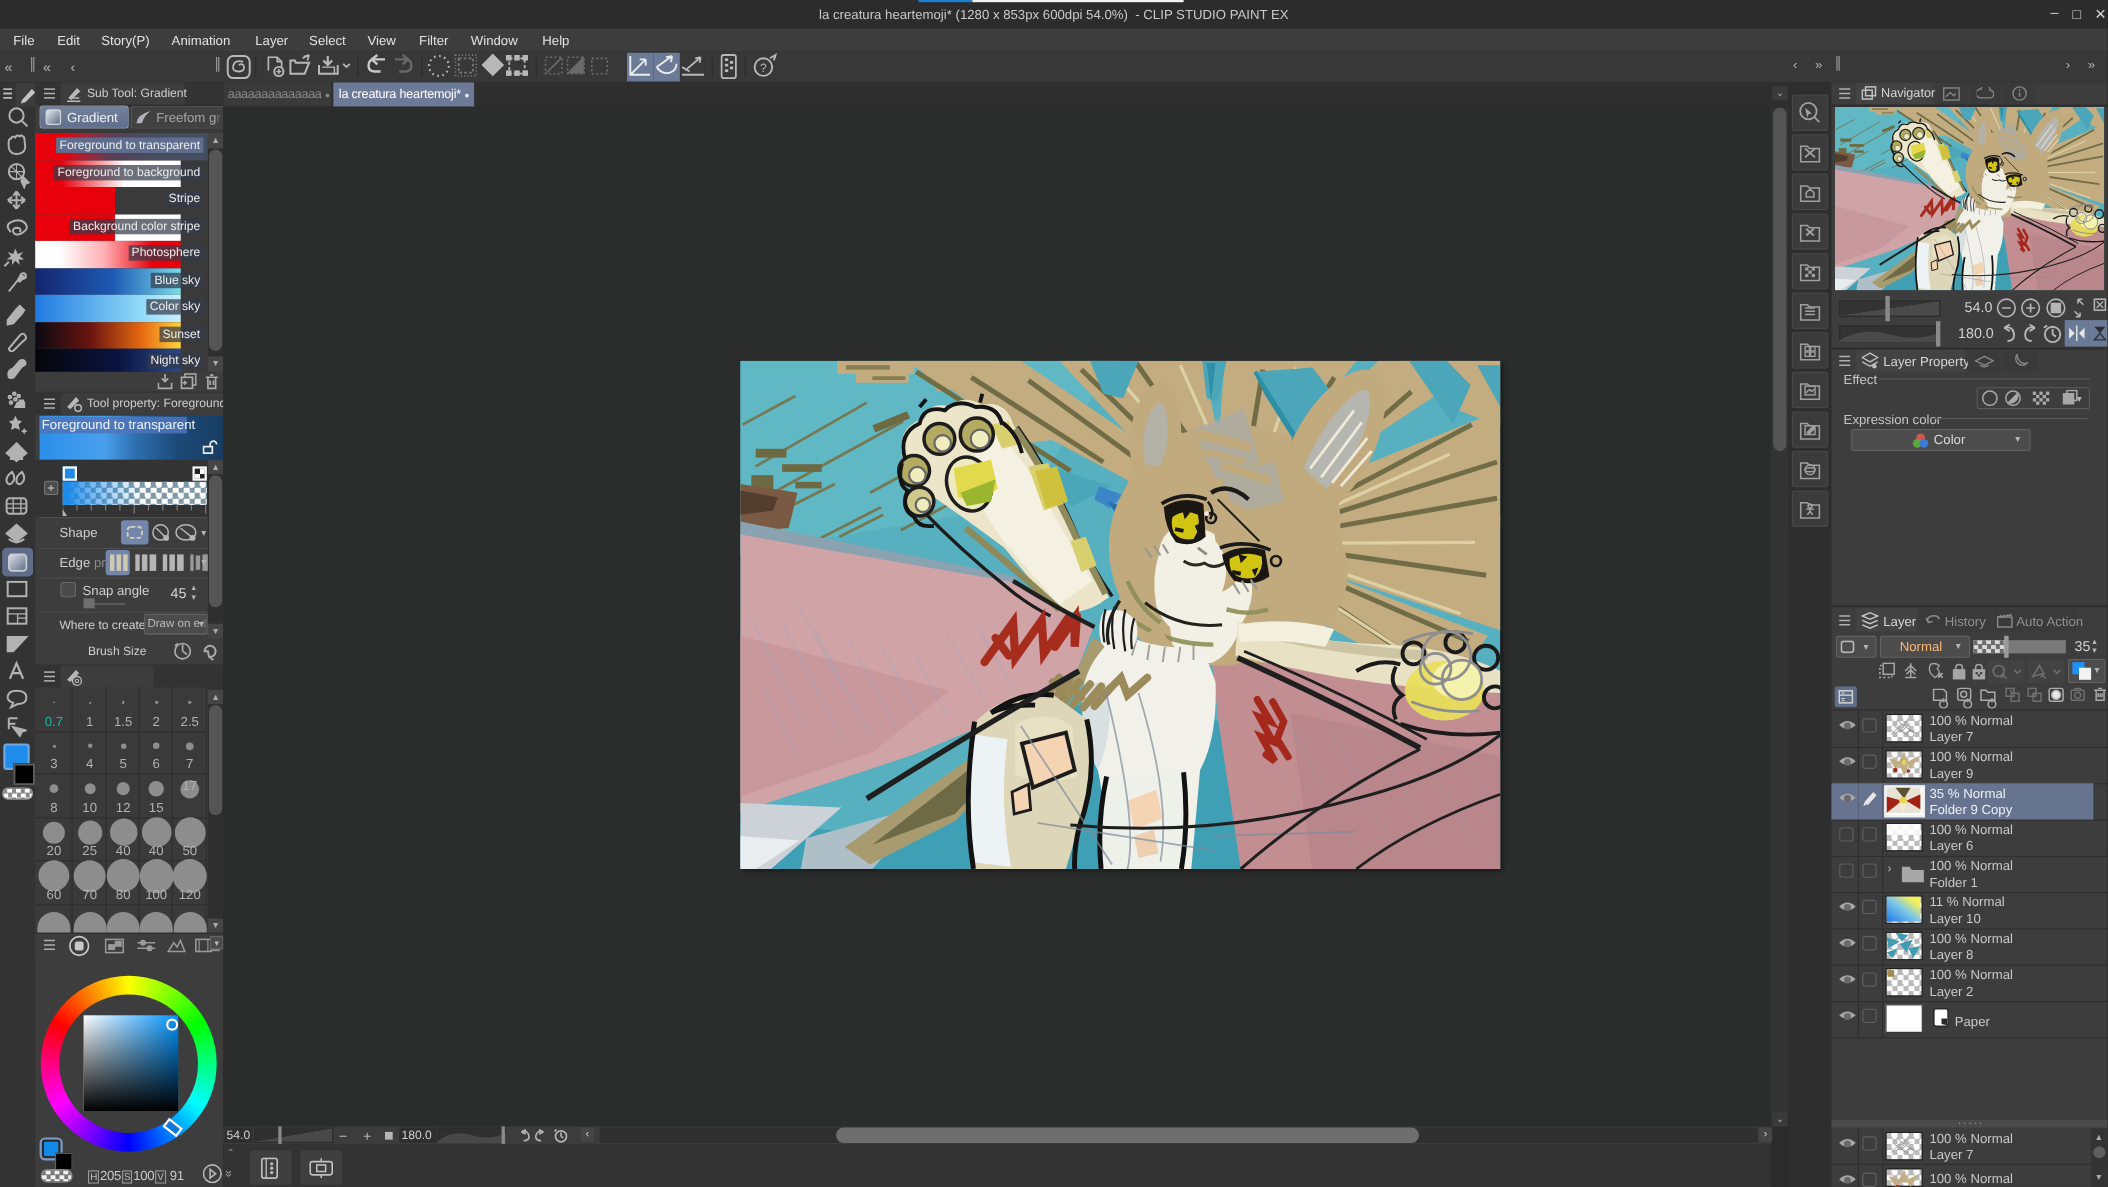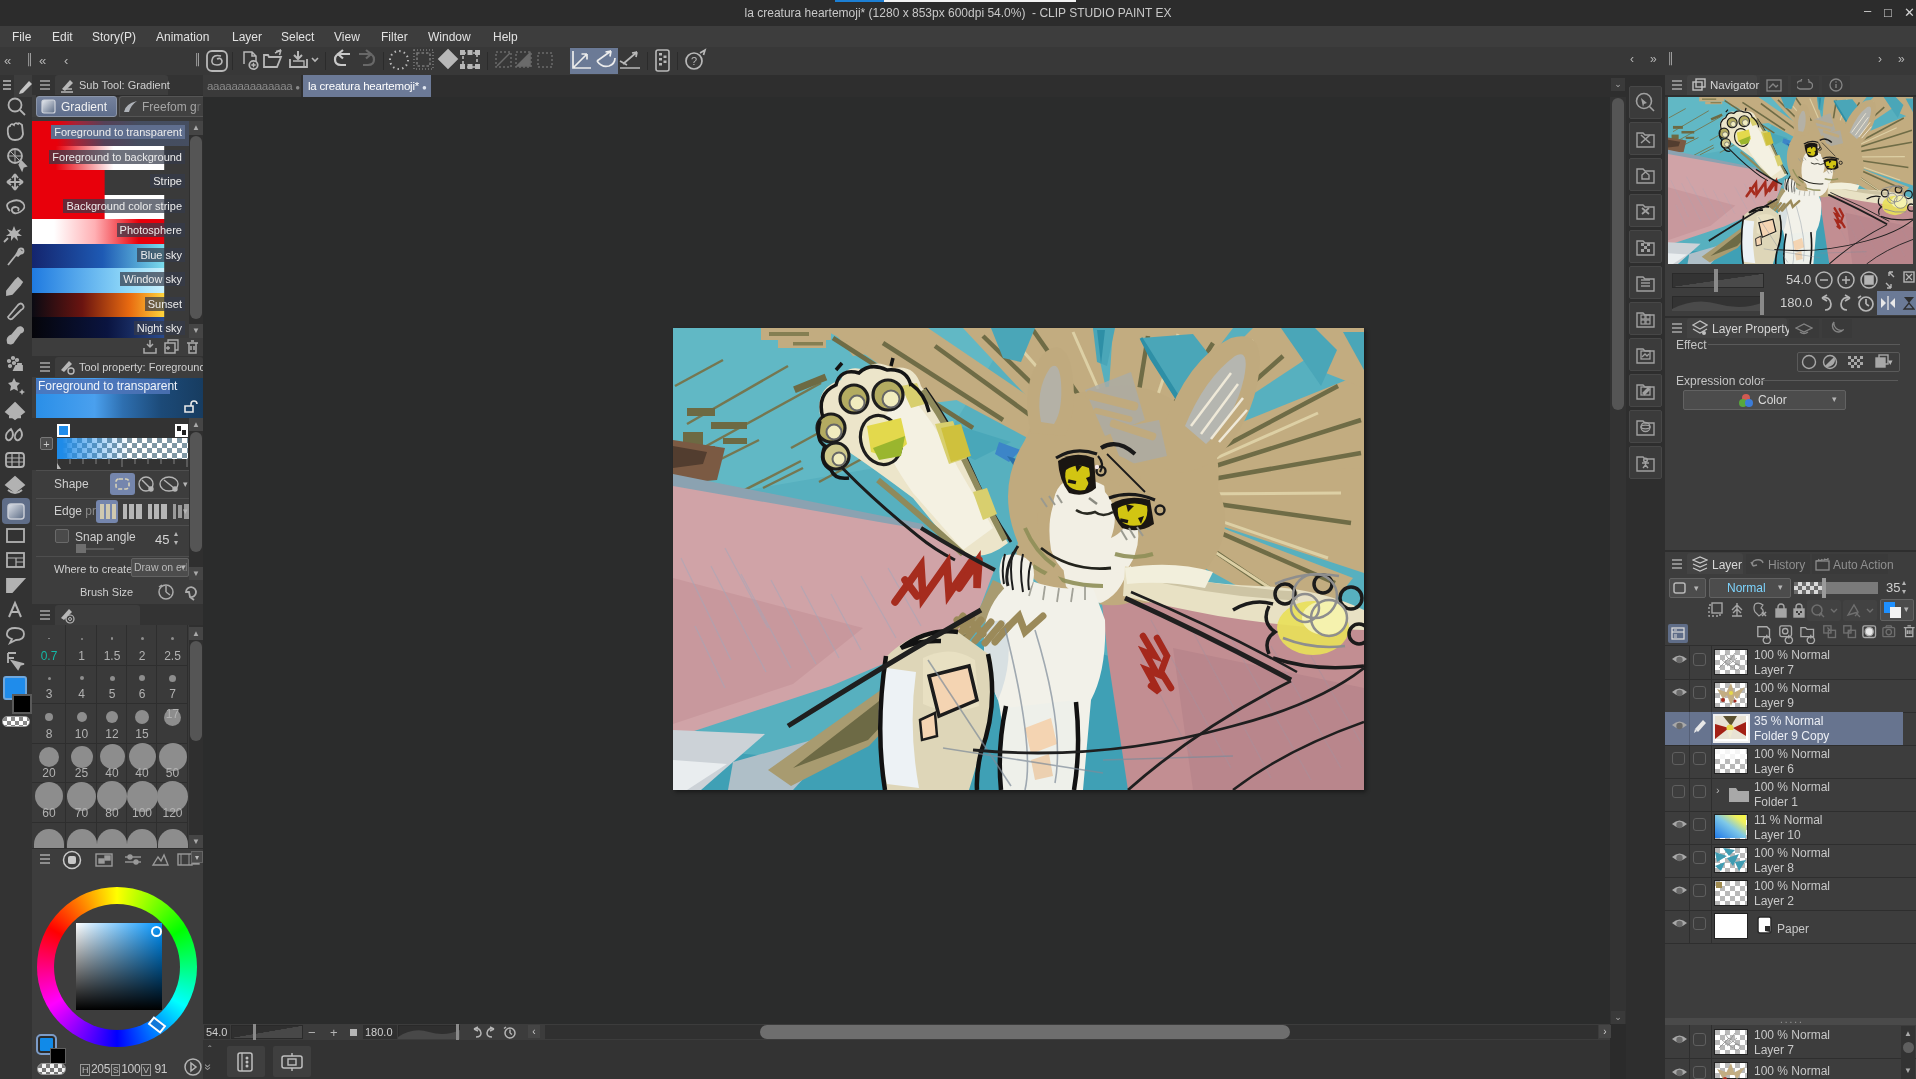--- a/index.html
+++ b/index.html
@@ -329,21 +329,21 @@
     <div class="abs" style="left:32px;top:151px;width:153px;text-align:right;font-size:11px;"><span style="background:rgba(52,58,74,0.72);color:#ececec;padding:1px 3px;">Foreground to background</span></div>
     <div class="abs" style="left:32px;top:170px;width:157px;height:25px;background:linear-gradient(to right, #e8000b 0%, #e8000b 46%, #3a3a3a 46.5%);"></div>
     <div class="abs" style="left:32px;top:175px;width:153px;text-align:right;font-size:11px;"><span style="background:rgba(52,58,74,0.72);color:#ececec;padding:1px 3px;">Stripe</span></div>
     <div class="abs" style="left:32px;top:195px;width:157px;height:24px;background:linear-gradient(to right, #e8000b 0%, #e8000b 46%, #ffffff 46.5%, #ffffff 84%, #3a3a3a 84.5%);"></div>
     <div class="abs" style="left:32px;top:200px;width:153px;text-align:right;font-size:11px;"><span style="background:rgba(52,58,74,0.72);color:#ececec;padding:1px 3px;">Background color stripe</span></div>
     <div class="abs" style="left:32px;top:219px;width:157px;height:25px;background:linear-gradient(to right, #ffffff 0%, #ffffff 14%, #ffb0b4 40%, #e8000b 68%, #e8000b 84%, #3a3a3a 84.5%);"></div>
     <div class="abs" style="left:32px;top:224px;width:153px;text-align:right;font-size:11px;"><span style="background:rgba(52,58,74,0.72);color:#ececec;padding:1px 3px;">Photosphere</span></div>
     <div class="abs" style="left:32px;top:244px;width:157px;height:24px;background:linear-gradient(to right, #14256e 0%, #1e5ab4 45%, #7adcec 84%, #3a3a3a 84.5%);"></div>
     <div class="abs" style="left:32px;top:249px;width:153px;text-align:right;font-size:11px;"><span style="background:rgba(52,58,74,0.72);color:#ececec;padding:1px 3px;">Blue sky</span></div>
     <div class="abs" style="left:32px;top:268px;width:157px;height:25px;background:linear-gradient(to right, #1f7ae0 0%, #8fd8f8 60%, #c8f0fc 84%, #3a3a3a 84.5%);"></div>
-    <div class="abs" style="left:32px;top:273px;width:153px;text-align:right;font-size:11px;"><span style="background:rgba(52,58,74,0.72);color:#ececec;padding:1px 3px;">Window sky</span></div>
+    <div class="abs" style="left:32px;top:273px;width:153px;text-align:right;font-size:11px;"><span style="background:rgba(52,58,74,0.72);color:#ececec;padding:1px 3px;">Color sky</span></div>
     <div class="abs" style="left:32px;top:293px;width:157px;height:24px;background:linear-gradient(to right, #0a0a12 0%, #6a1410 32%, #e86a10 62%, #ffd43c 84%, #3a3a3a 84.5%);"></div>
     <div class="abs" style="left:32px;top:298px;width:153px;text-align:right;font-size:11px;"><span style="background:rgba(52,58,74,0.72);color:#ececec;padding:1px 3px;">Sunset</span></div>
     <div class="abs" style="left:32px;top:317px;width:157px;height:21px;background:linear-gradient(to right, #05050a 0%, #0a1440 48%, #2a4a8c 84%, #3a3a3a 84.5%);"></div>
     <div class="abs" style="left:32px;top:322px;width:153px;text-align:right;font-size:11px;"><span style="background:rgba(52,58,74,0.72);color:#ececec;padding:1px 3px;">Night sky</span></div>
     </div>
 
     <div class="abs" style="left:189px;top:121px;width:14px;height:217px;background:#2f2f2f;"></div>
     <div class="abs" style="left:189px;top:121px;width:14px;height:14px;background:#454545;color:#aaa;font-size:8px;text-align:center;line-height:14px;">▲</div>
     <div class="abs" style="left:190px;top:136px;width:12px;height:183px;background:#555;border-radius:6px;"></div>
     <div class="abs" style="left:189px;top:324px;width:14px;height:14px;background:#454545;color:#aaa;font-size:8px;text-align:center;line-height:14px;">▼</div>
@@ -1257,21 +1257,21 @@
         <path d="M1,4 L14,2 M3,4 l1,-2 M6,4 l1,-2 M9,3.6 l1,-2 M12,3.2 l1,-2" stroke="#8a8a8a" stroke-width="1.2"></path>
       </svg>
     <div class="abs" style="left:1833px;top:558px;font-size:12px;color:#8f8f8f;">Auto Action</div>
 
     <div class="abs" style="left:1669px;top:578px;width:37px;height:20px;background:#4c4c4c;border:1px solid #626262;border-radius:2px;"></div>
     <svg class="abs" style="left:1673px;top:582px;" width="14" height="12" viewBox="0 0 14 12">
         <rect x="1" y="1" width="11" height="10" rx="2" fill="none" stroke="#b8b8b8" stroke-width="1.5"></rect>
       </svg>
     <div class="abs" style="left:1694px;top:583px;font-size:9px;color:#b5b5b5;">▾</div>
     <div class="abs" style="left:1709px;top:578px;width:82px;height:20px;background:#4c4c4c;border:1px solid #626262;border-radius:2px;"></div>
-    <div class="abs" style="left:1727px;top:581px;font-size:12px;color:#7dd3fc;">Normal</div>
+    <div class="abs" style="left:1727px;top:581px;font-size:12px;color:#fdba74;">Normal</div>
     <div class="abs" style="left:1778px;top:582px;font-size:9px;color:#b5b5b5;">▾</div>
     <div class="abs" style="left:1794px;top:582px;width:84px;height:12px;background:#7a7a7a;"></div>
     <div class="abs" style="left:1794px;top:582px;width:30px;height:12px;background:repeating-conic-gradient(#d8d8d8 0% 25%, #6a6a6a 0% 50%) 0 0/8px 8px;"></div>
     <div class="abs" style="left:1822px;top:578px;width:4px;height:20px;background:#9a9a9a;"></div>
     <div class="abs" style="left:1886px;top:580px;font-size:13px;color:#d0d0d0;">35</div>
     <div class="abs" style="left:1902px;top:578px;font-size:8px;color:#b5b5b5;line-height:9px;">▴<br>▾</div>
 
     <svg class="abs" style="left:1708px;top:602px;" width="100" height="18" viewBox="0 0 100 18">
       <g fill="none" stroke="#a5a5a5" stroke-width="1.4">
         <rect x="1" y="3" width="11" height="11" stroke-dasharray="2 2"></rect>

